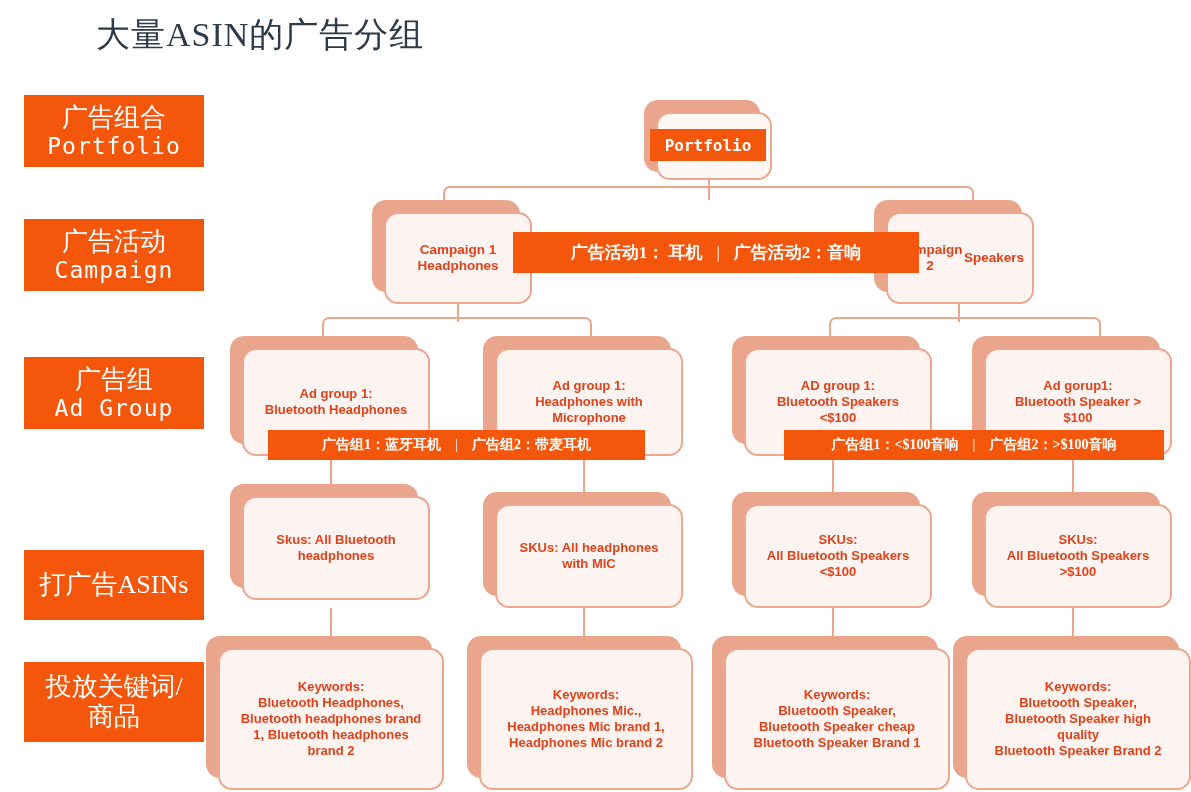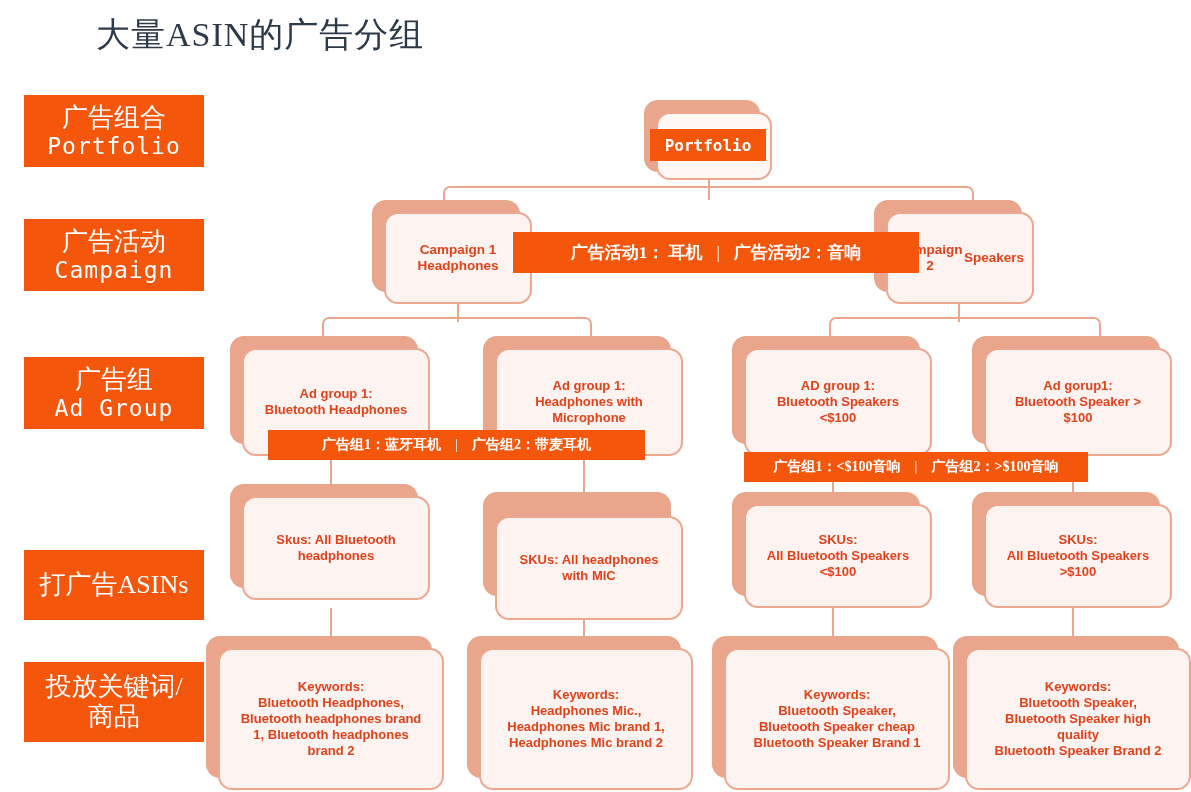--- a/index.html
+++ b/index.html
@@ -230,37 +230,37 @@
     <span>$100</span>
   </div>
 </div>
 
 <div class="banner wide" style="left:268px; top:430px; width:377px; height:30px;">
   <span class="seg">广告组1：蓝牙耳机</span>
   <span class="sep">|</span>
   <span class="seg">广告组2：带麦耳机</span>
 </div>
 
-<div class="banner wide" style="left:744px; top:430px; width:344px; height:30px;margin-top:22px;">
+<div class="banner wide" style="left:784px; top:430px; width:380px; height:30px;">
   <span class="seg">广告组1：&lt;$100音响</span>
   <span class="sep">|</span>
   <span class="seg">广告组2：&gt;$100音响</span>
 </div>
 
 <div class="node" style="left:230px; top:484px; width:188px; height:104px;">
   <div class="back"></div>
   <div class="front" style="left:12px; top:12px; width:188px; height:104px; font-size:13px; flex-direction:column;">
     <span>Skus: All Bluetooth</span>
     <span>headphones</span>
   </div>
 </div>
 
 <div class="node" style="left:483px; top:492px; width:188px; height:104px;">
   <div class="back"></div>
-  <div class="front" style="left:12px; top:24px; width:188px; height:104px; font-size:13px; flex-direction:column;text-align:center;">
+  <div class="front" style="left:12px; top:12px; width:188px; height:104px; font-size:13px; flex-direction:column;text-align:center;">
     <span>SKUs: All headphones</span>
     <span>with MIC</span>
   </div>
 </div>
 
 <div class="node" style="left:732px; top:492px; width:188px; height:104px;">
   <div class="back"></div>
   <div class="front" style="left:12px; top:12px; width:188px; height:104px; font-size:13px; flex-direction:column;">
     <span>SKUs:</span>
     <span>All Bluetooth Speakers</span>

